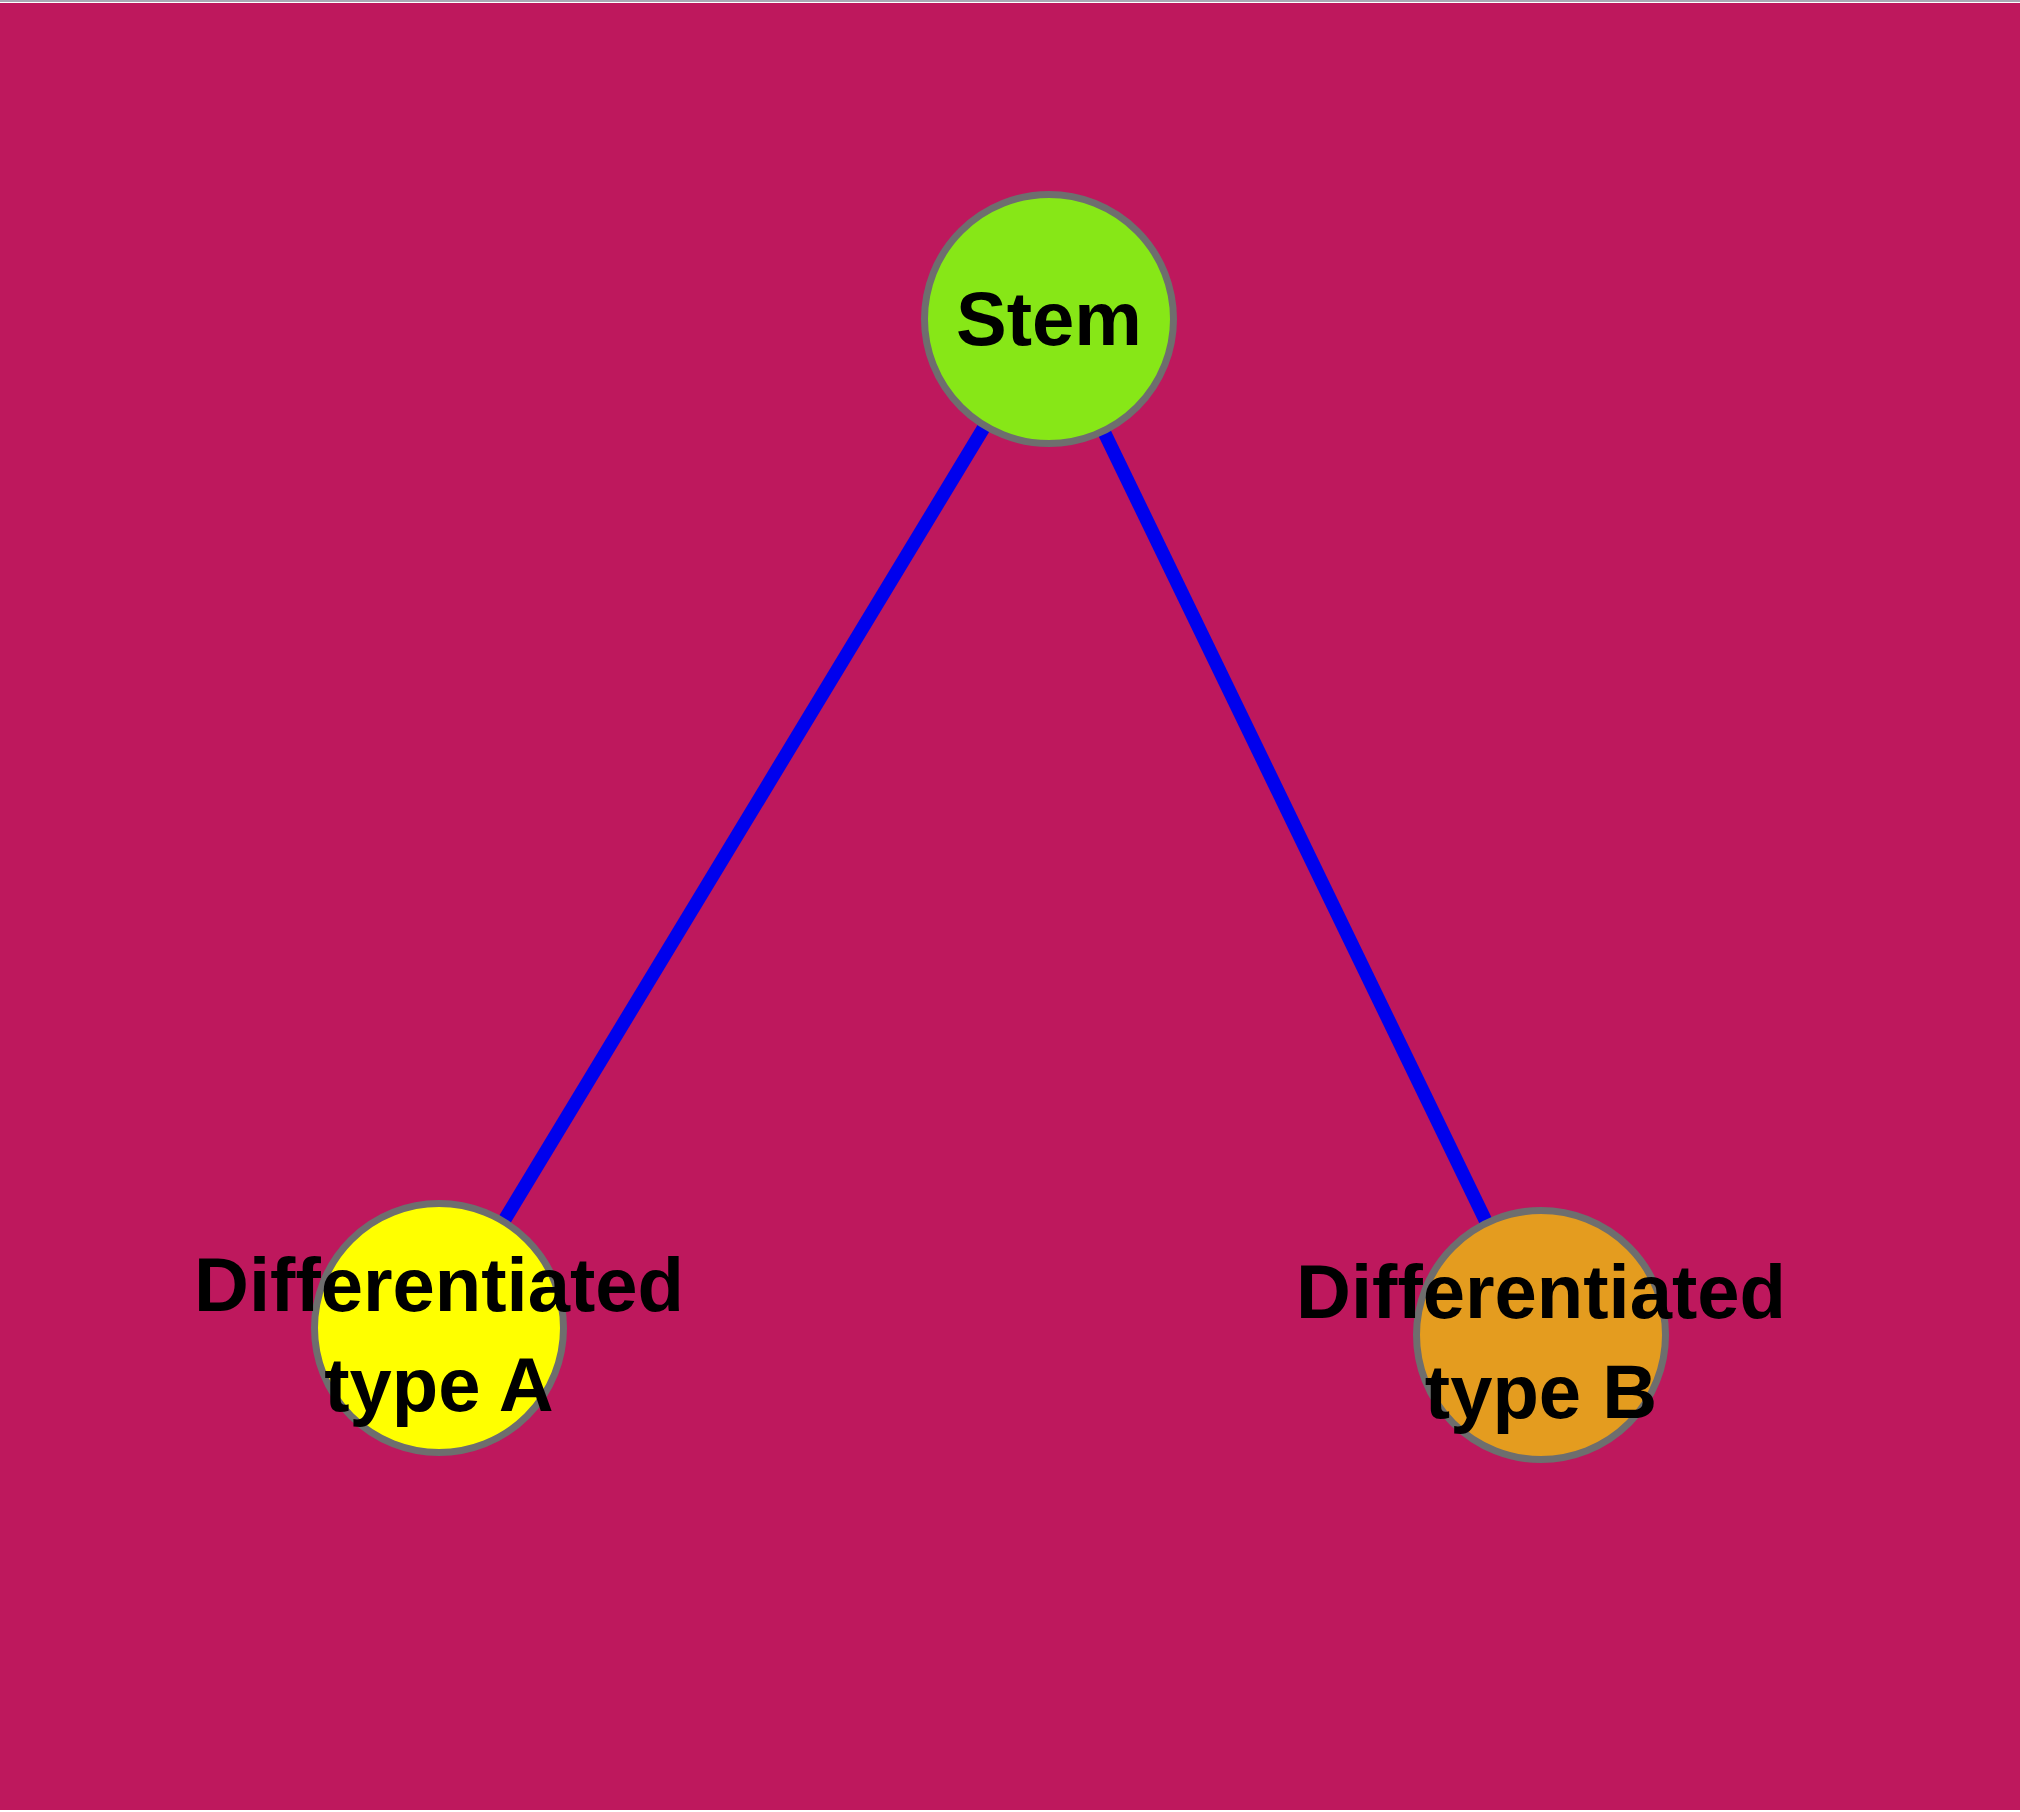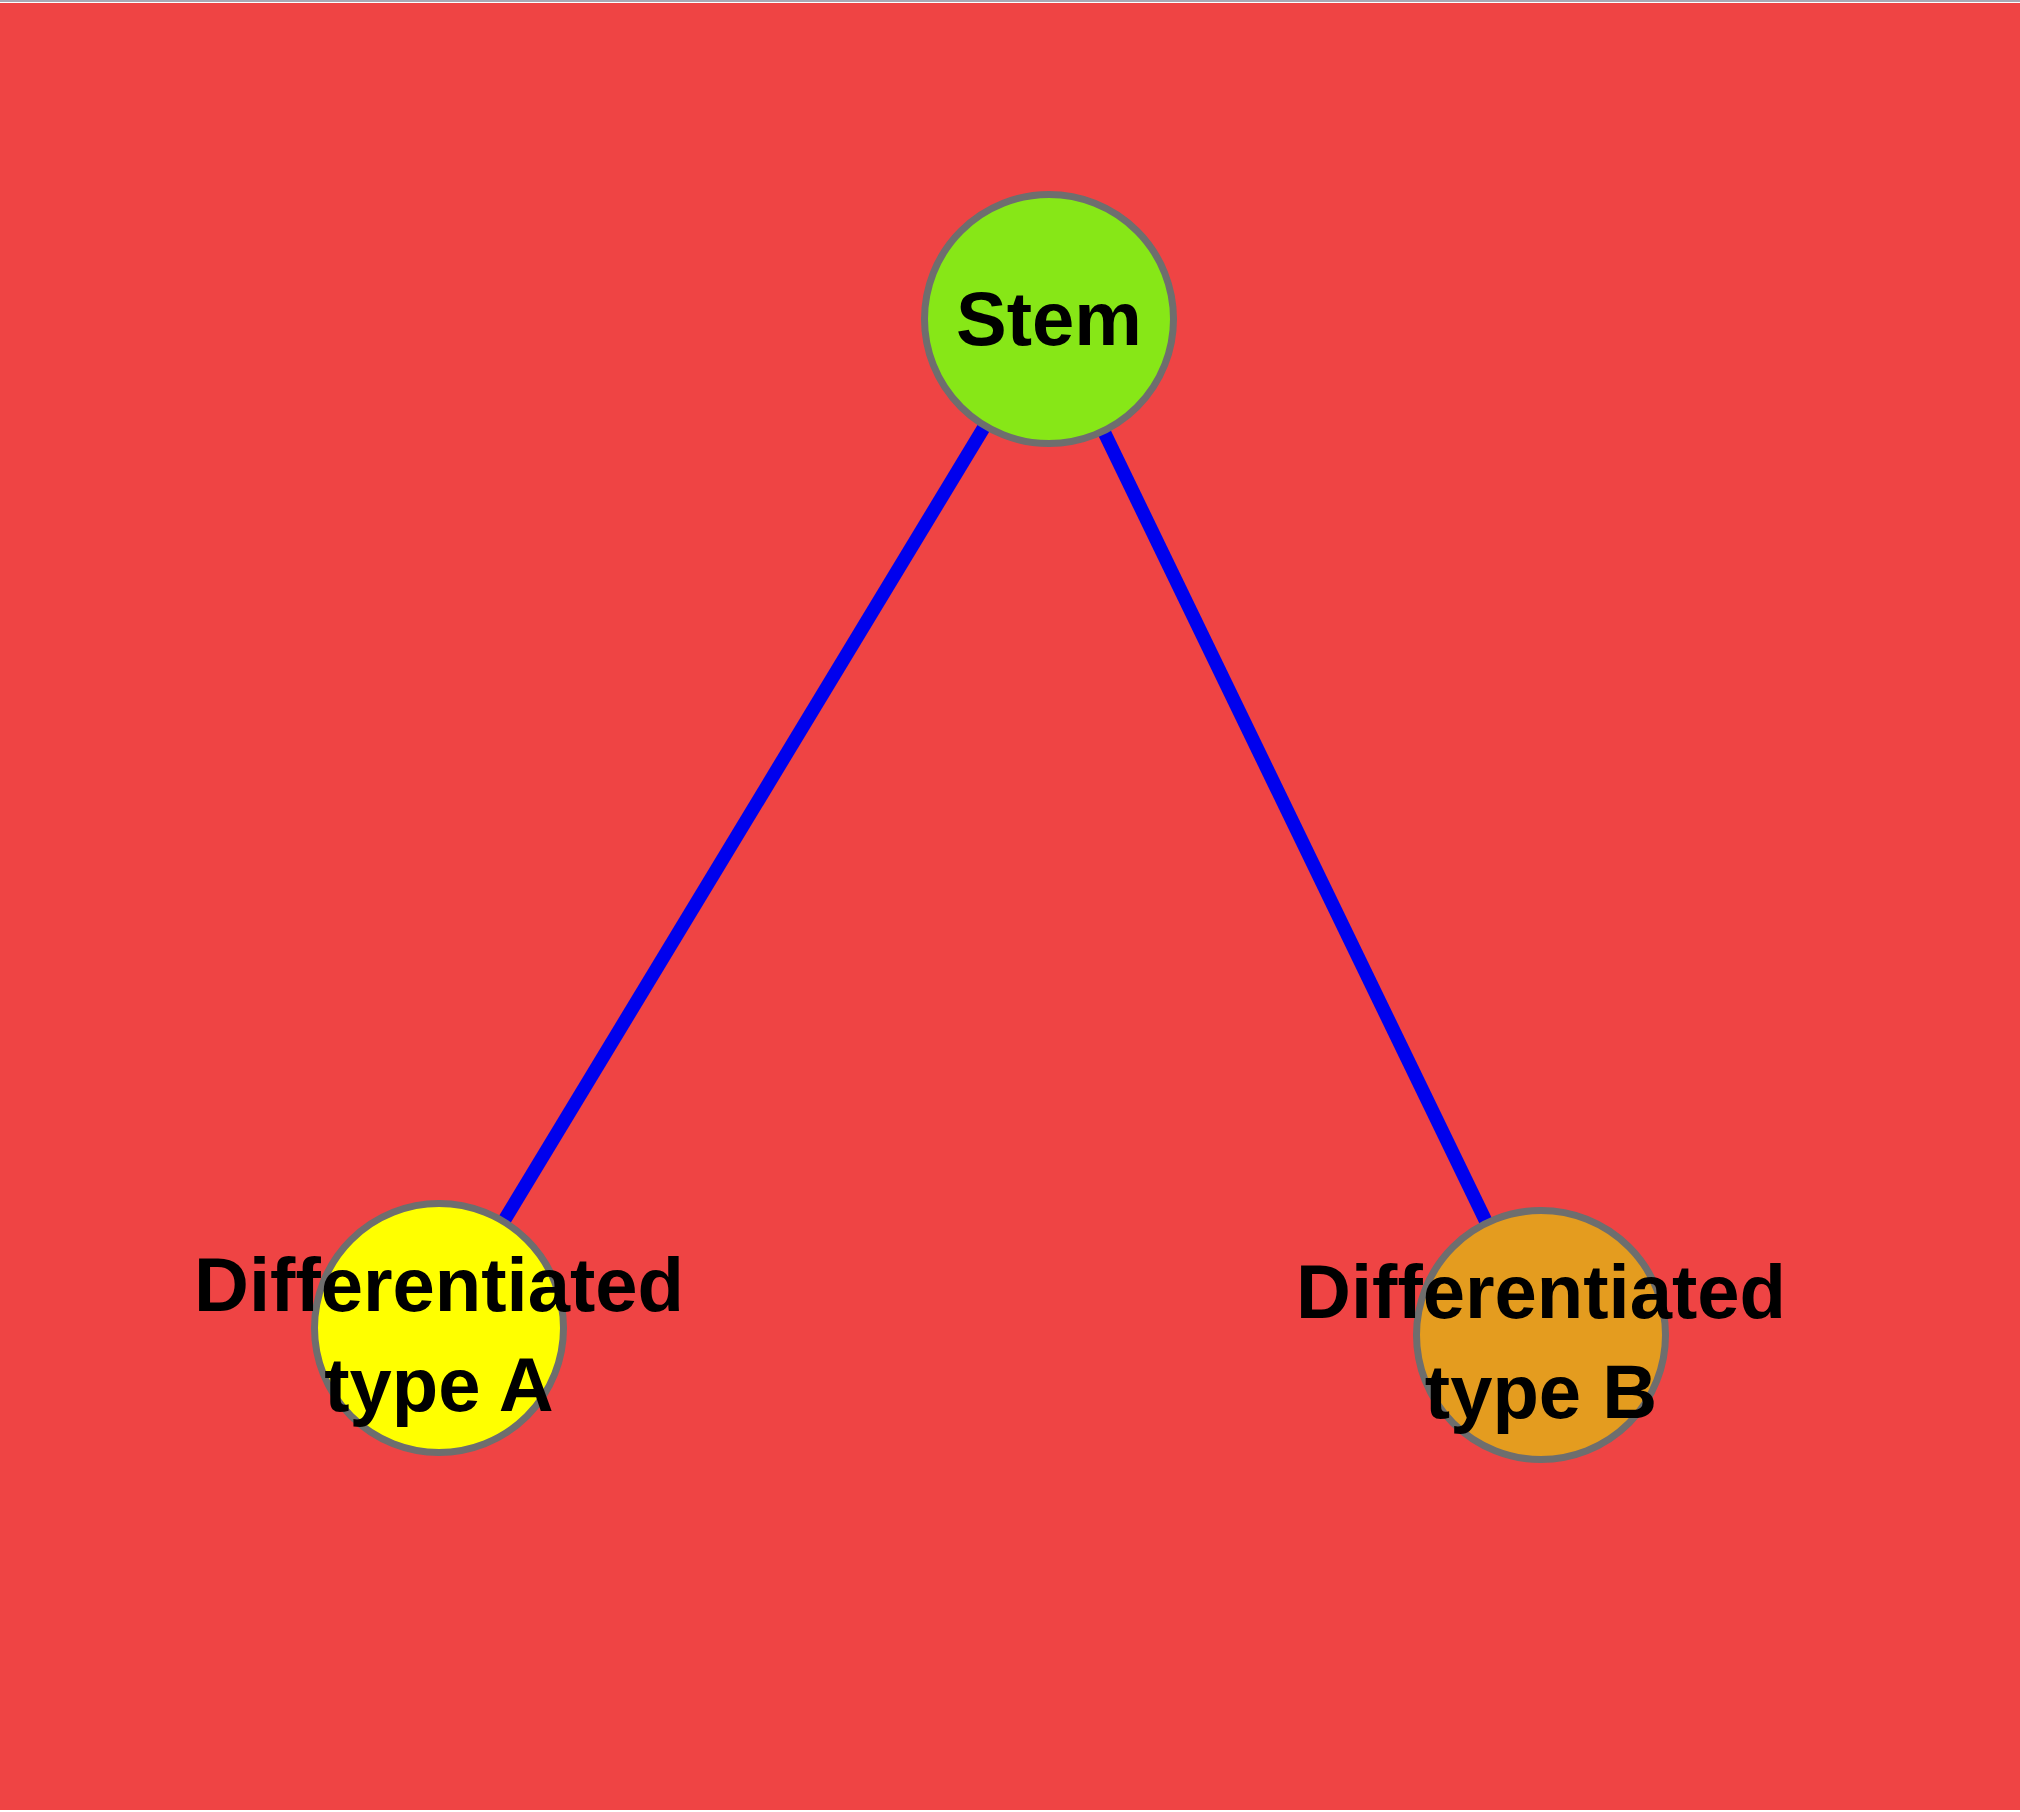--- a/index.html
+++ b/index.html
@@ -59,21 +59,21 @@
     color:#000000;
     letter-spacing:0px;
   }
   .label.offset { transform:translate(-50%,calc(-50% + 6.8px)); }
 </style>
 </head>
 <body>
 
 <div class="stage">
   <div class="topline"></div>
-  <div class="frame" style="background: #ef4444;">
+  <div class="frame" style="background: #be185d;">
 
     <svg class="edges" xmlns="http://www.w3.org/2000/svg" viewBox="0 0 2384 2131" width="2021" height="1806">
         <line x1="1238" y1="373" x2="518" y2="1563" stroke="#0000ee"></line>
         <line x1="1238" y1="373" x2="1818" y2="1572" stroke="#0000ee"></line>
       </svg>
 
     <div class="node" style="left: 1049px; top: 316px; width: 256px; height: 256px;">
       <div class="circle" style="width: 256px; height: 256px; background: rgb(135, 231, 23); border-color: rgb(110, 110, 110);"></div>
       <div class="label" style="color: rgb(0, 0, 0);">Stem</div>
     </div>

